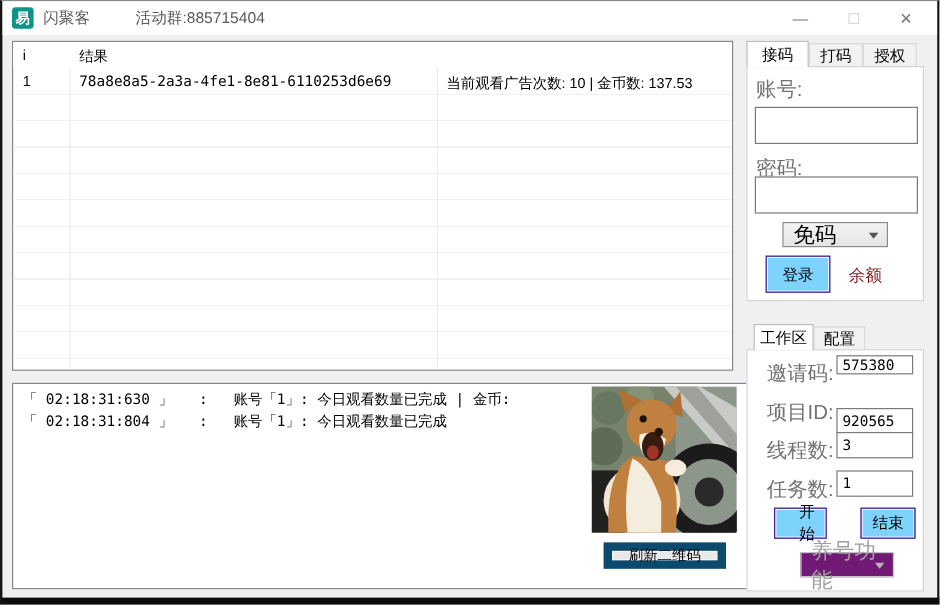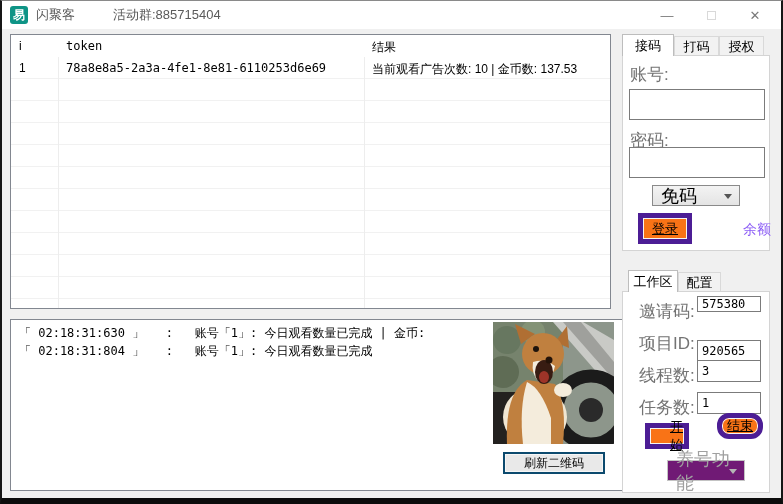--- a/index.html
+++ b/index.html
@@ -31,35 +31,35 @@
   .vline { position:absolute; top:0; bottom:0; width:1px; background:#ededed; z-index:1; }
   .trow { display:flex; height:22px; font-size:12px; color:#000; position:relative; z-index:2; }
   .trow > div { padding:4px 0 0 8px; white-space:nowrap; overflow:hidden; }
   .mono { font-family:"DejaVu Sans Mono", monospace; }
   
   .logbox { position:absolute; left:8px; top:318px; width:614px; height:172px; background:#ffffff; border:1px solid #828790; }
   .logline { font-size:12px; color:#000; line-height:18px; padding-left:8px; white-space:pre; font-family:"DejaVu Sans Mono", monospace; }
   .loglines { padding-top:4px; }
   .dogimg { position:absolute; left:482px; top:2px; width:121px; height:122px; }
   .refreshbtn { position:absolute; left:492px; top:132px; width:102px; height:22px;
-    background:#e9e9e9; border:2px solid #0c4a6e; box-shadow:inset 0 0 0 1px #f6f6f6;
+    background:#e9e9e9; border:7px solid #0c4a6e; box-shadow:inset 0 0 0 1px #f6f6f6;
     font-size:12px; color:#000; display:flex; align-items:center; justify-content:center; }
   
   .tab { position:absolute; height:20px; font-size:13px; color:#000; background:#f2f2f2;
     border:1px solid #d9d9d9; border-bottom:none; display:flex; align-items:center; justify-content:center; }
   .tab.active { background:#ffffff; border-color:#bdbdbd; z-index:3; }
   .tabpage { position:absolute; background:#ffffff; border:1px solid #d4d4d4; }
   .fieldlabel { position:absolute; font-size:17px; color:#737373; }
   .textinput { position:absolute; background:#ffffff; border:1px solid #7b7b7b; font-size:12px; padding:2px 4px; font-family:"DejaVu Sans Mono", monospace; color:#000; outline:none; }
-  .btn { position:absolute; background:#f97316; border:5px solid #4c1d95; box-shadow:inset 0 0 0 1px #f4f4f4; font-size:13px; color:#000; display:flex; align-items:center; justify-content:center;text-decoration:underline; }
+  .btn { position:absolute; background:#7dd3fc; border:1px solid #4c1d95; box-shadow:inset 0 0 0 1px #f4f4f4; font-size:13px; color:#000; display:flex; align-items:center; justify-content:center; }
   .combo { position:absolute; background:linear-gradient(#f3f3f3,#e4e4e4); border:1px solid #8a8a8a; font-size:18px; color:#000; display:flex; align-items:center; padding-left:8px; }
   .combo .chev { position:absolute; right:7px; top:8px; width:0; height:0; border-left:4px solid transparent; border-right:4px solid transparent; border-top:5px solid #555; }
   .combo.disabled { background:#701a75; border-color:#c3c3c3; color:#a0a0a0; }
   .combo.disabled .chev { border-top-color:#b5b5b5; }
-  .plainlabel { position:absolute; font-size:14px; color:#8b5cf6;margin-left:36px; }
+  .plainlabel { position:absolute; font-size:14px; color:#7f1d1d; }
 </style>
 </head>
 <body>
 
 <div class="window">
 
   <div class="titlebar">
     <div class="appicon">易</div>
     <div class="apptitle">闪聚客</div>
     <div class="appsub">活动群:885715404</div>
@@ -72,21 +72,20 @@
         </div>
       <div class="winbtn">
           <span>✕</span>
         </div>
     </div>
   </div>
 
   <div class="tablebox">
     <div class="thead">
       <div class="col-i">i</div>
-      <div class="col-token mono">token</div>
       <div class="col-result">结果</div>
     </div>
     <div class="trow">
       <div class="col-i">1</div>
       <div class="col-token mono">78a8e8a5-2a3a-4fe1-8e81-6110253d6e69</div>
       <div class="col-result">当前观看广告次数: 10 | 金币数: 137.53</div>
     </div>
     <div class="tgrid"></div>
     <div class="vline" style="left:47px;"></div>
     <div class="vline" style="left:353px;"></div>
@@ -147,19 +146,19 @@
   <div class="fieldlabel" style="left:637px; top:299px;">邀请码:</div>
   <input class="textinput" style="left: 695px; top: 295px; width: 64px; height: 16px;" value="575380">
   <div class="fieldlabel" style="left:637px; top:331px;">项目ID:</div>
   <input class="textinput" style="left: 695px; top: 339px; width: 64px; height: 22px;" value="920565">
   <div class="fieldlabel" style="left:637px; top:363px;">线程数:</div>
   <input class="textinput" style="left: 695px; top: 359px; width: 64px; height: 22px;" value="3">
   <div class="fieldlabel" style="left:637px; top:395px;">任务数:</div>
   <input class="textinput" style="left: 695px; top: 391px; width: 64px; height: 22px;" value="1">
 
   <div class="btn" style="left:643px; top:422px; width:44px; height:26px;padding-left:20px;">开始</div>
-  <div class="btn" style="left:715px; top:412px; width:46px; height:26px;border-radius:12px;">结束</div>
+  <div class="btn" style="left:715px; top:422px; width:46px; height:26px;">结束</div>
   <div class="combo disabled" style="left:665px; top:459px; width:78px; height:21px;">
     <span>养号功能</span>
     <span class="chev"></span>
   </div>
 
 </div>
 
 </body></html>

